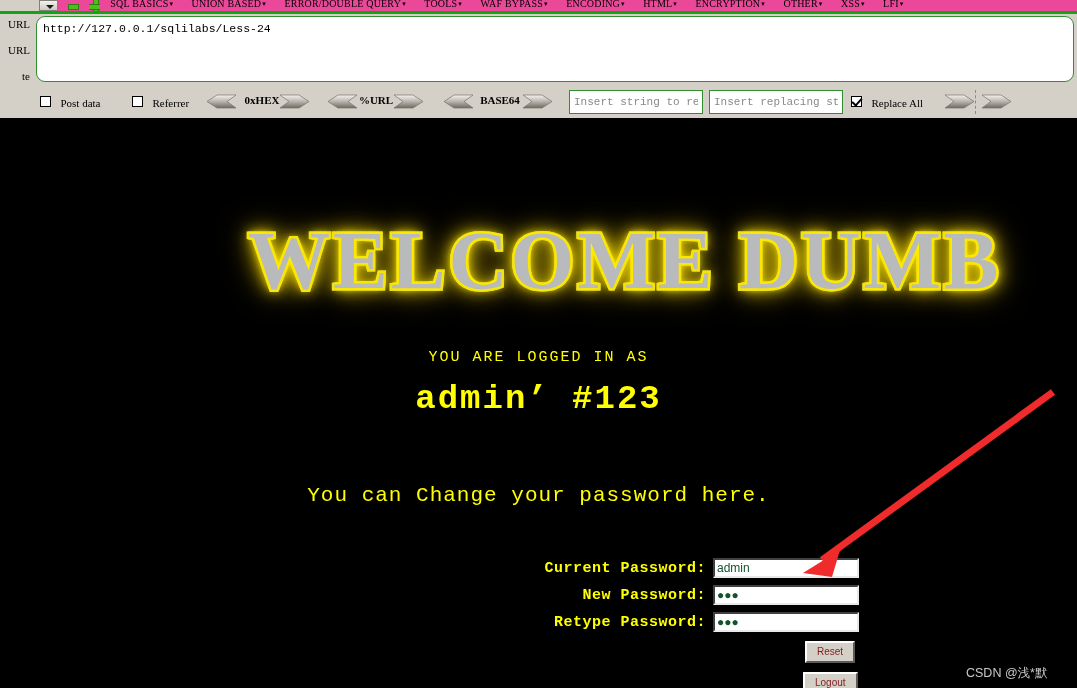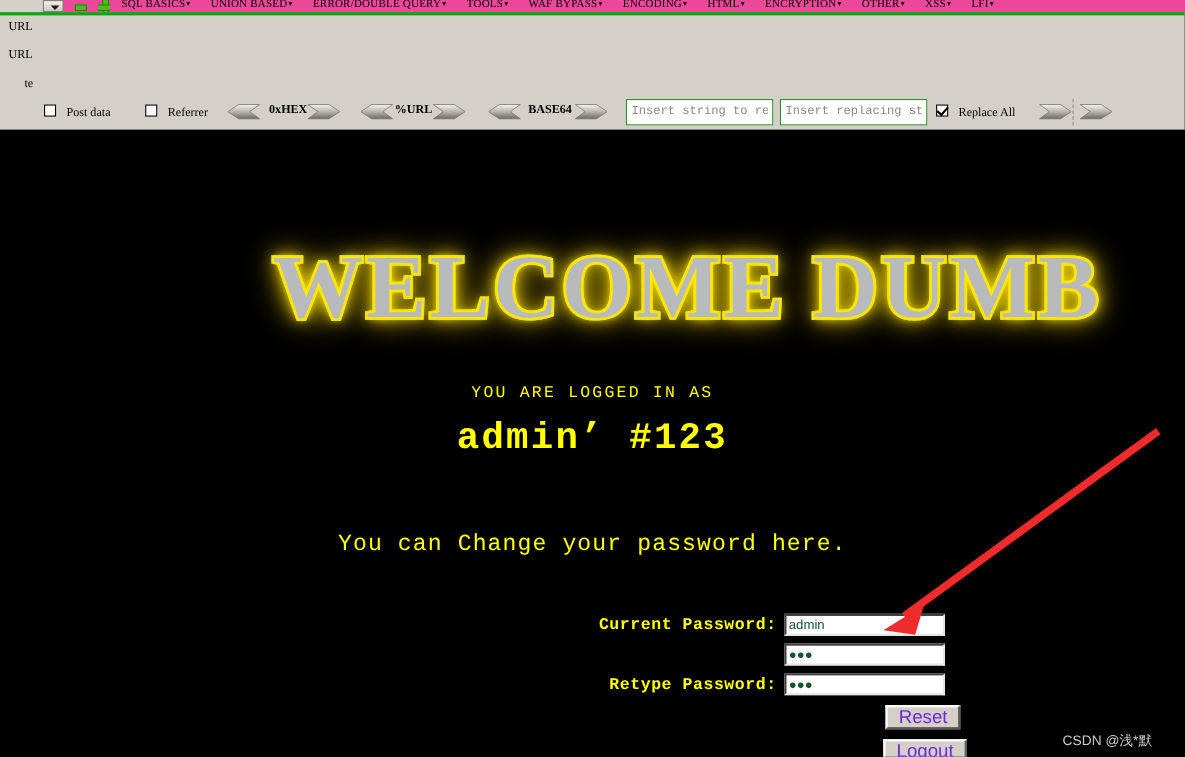--- a/index.html
+++ b/index.html
@@ -309,23 +309,23 @@
     padding: 1px 2px;
     border-top: 2px solid #404040;
     border-left: 2px solid #404040;
     border-right: 2px solid #e8e8e8;
     border-bottom: 2px solid #e8e8e8;
     outline: none;
   }
   .btn-3d {
     position: absolute;
     background: #d4d0c8;
-    color: #6d28d9;
+    color: #7f1d1d;
     font-family: "Liberation Sans", sans-serif;
-    font-size: 17px;
+    font-size: 10px;
     border-top: 2px solid #fff;
     border-left: 2px solid #fff;
     border-right: 2px solid #5a5a5a;
     border-bottom: 2px solid #5a5a5a;
     padding: 2px 10px;
     line-height: 14px;
   }
   #reset-btn  { left: 805px; top: 523px; }
   #logout-btn { left: 803px; top: 554px; text-align: center; }
 
@@ -368,20 +368,21 @@
     <span class="menu-item"><span>OTHER</span><span class="caret">▾</span></span>
     <span class="menu-item"><span>XSS</span><span class="caret">▾</span></span>
     <span class="menu-item"><span>LFI</span><span class="caret">▾</span></span>
   </div>
   <div id="menu-underline"></div>
 
   <div class="side-label" id="lbl-load">URL</div>
   <div class="side-label" id="lbl-split">URL</div>
   <div class="side-label" id="lbl-exec">te</div>
 
+  <textarea id="url-box" spellcheck="false" style="">http://127.0.0.1/sqlilabs/Less-24</textarea>
 
   <div id="ctrl-row">
 
     <span class="chk-group" style="left:40px;">
       <span class="chkbox"></span>
       <span class="chk-label">Post data</span>
     </span>
 
     <span class="chk-group" style="left:132px;">
       <span class="chkbox"></span>
@@ -464,20 +465,21 @@
   <div class="center-line" id="logged-as">YOU ARE LOGGED IN AS</div>
   <div class="center-line" id="username">admin’ #123</div>
   <div class="center-line" id="change-pw">You can Change your password here.</div>
 
   <div id="form-area">
     <div class="form-row">
       <span class="form-label">Current Password:</span>
       <input class="form-input" value="admin" style="">
     </div>
     <div class="form-row">
+      <span class="form-label">New Password:</span>
       <input class="form-input" value="●●●" style="">
     </div>
     <div class="form-row">
       <span class="form-label">Retype Password:</span>
       <input class="form-input" value="●●●" style="">
     </div>
   </div>
 
   <button class="btn-3d" id="reset-btn">Reset</button>
   <button class="btn-3d" id="logout-btn">Logout</button>

